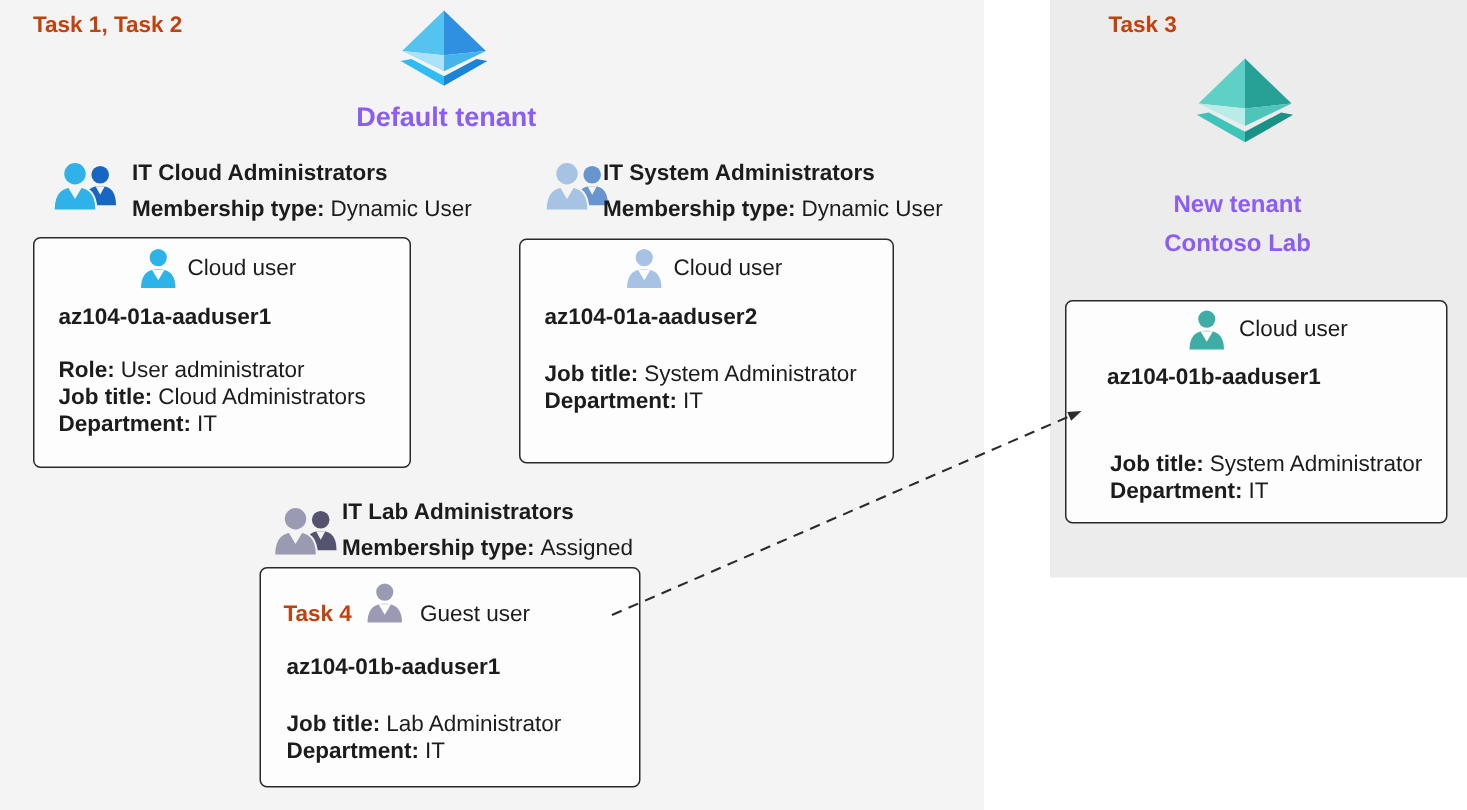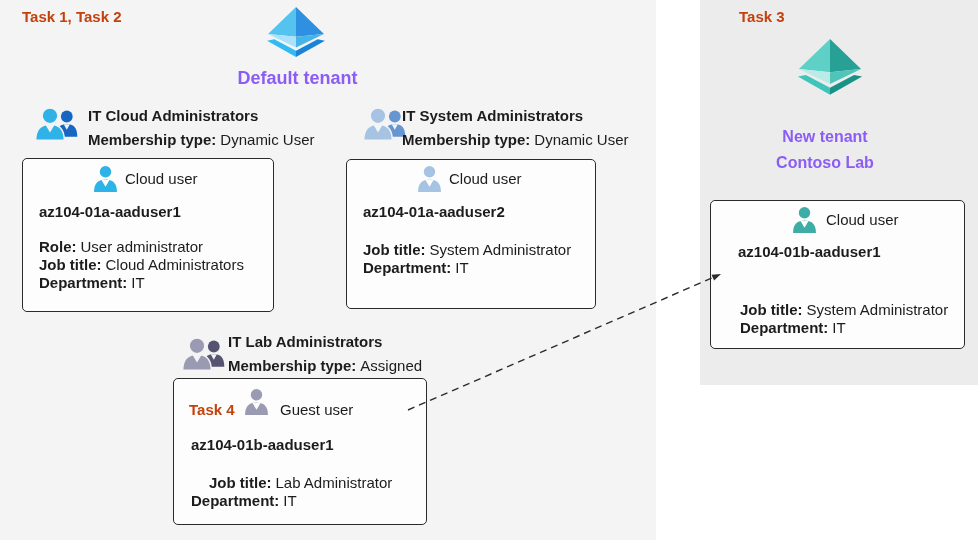--- a/index.html
+++ b/index.html
@@ -144,21 +144,21 @@
     <div class="abs task-label" style="left:15px;top:22px;">Task 4</div>
     <div class="abs" style="left:70px;top:9px;">
       <svg width="25" height="28" viewBox="0 0 24 26">
         <circle cx="12" cy="6" r="5.5" fill="#9b9ab3"></circle>
         <path d="M1,25.5 C1,16.5 5.5,13.5 12,13.5 C18.5,13.5 23,16.5 23,25.5 Z" fill="#9b9ab3"></path>
         <polygon points="8,13.8 16,13.8 12,20.5" fill="#fdfdfd"></polygon>
       </svg>
     </div>
     <div class="abs user-type" style="left:106px;top:22px;">Guest user</div>
     <div class="abs user-name" style="left:17px;top:57px;">az104-01b-aaduser1</div>
-    <div class="abs line" style="left:35px;top:95px;text-align:center;">
+    <div class="abs line" style="left:17px;top:95px;text-align:center;">
       <span class="lbl">Job title:</span><span>Lab Administrator</span>
     </div>
     <div class="abs line" style="left:17px;top:113px;">
       <span class="lbl">Department:</span><span>IT</span>
     </div>
   </div>
 
   <div class="abs task-label" style="left:712px;top:8px;margin-left:27px;">Task 3</div>
 
   <div class="abs" style="left:795px;top:38px;">

